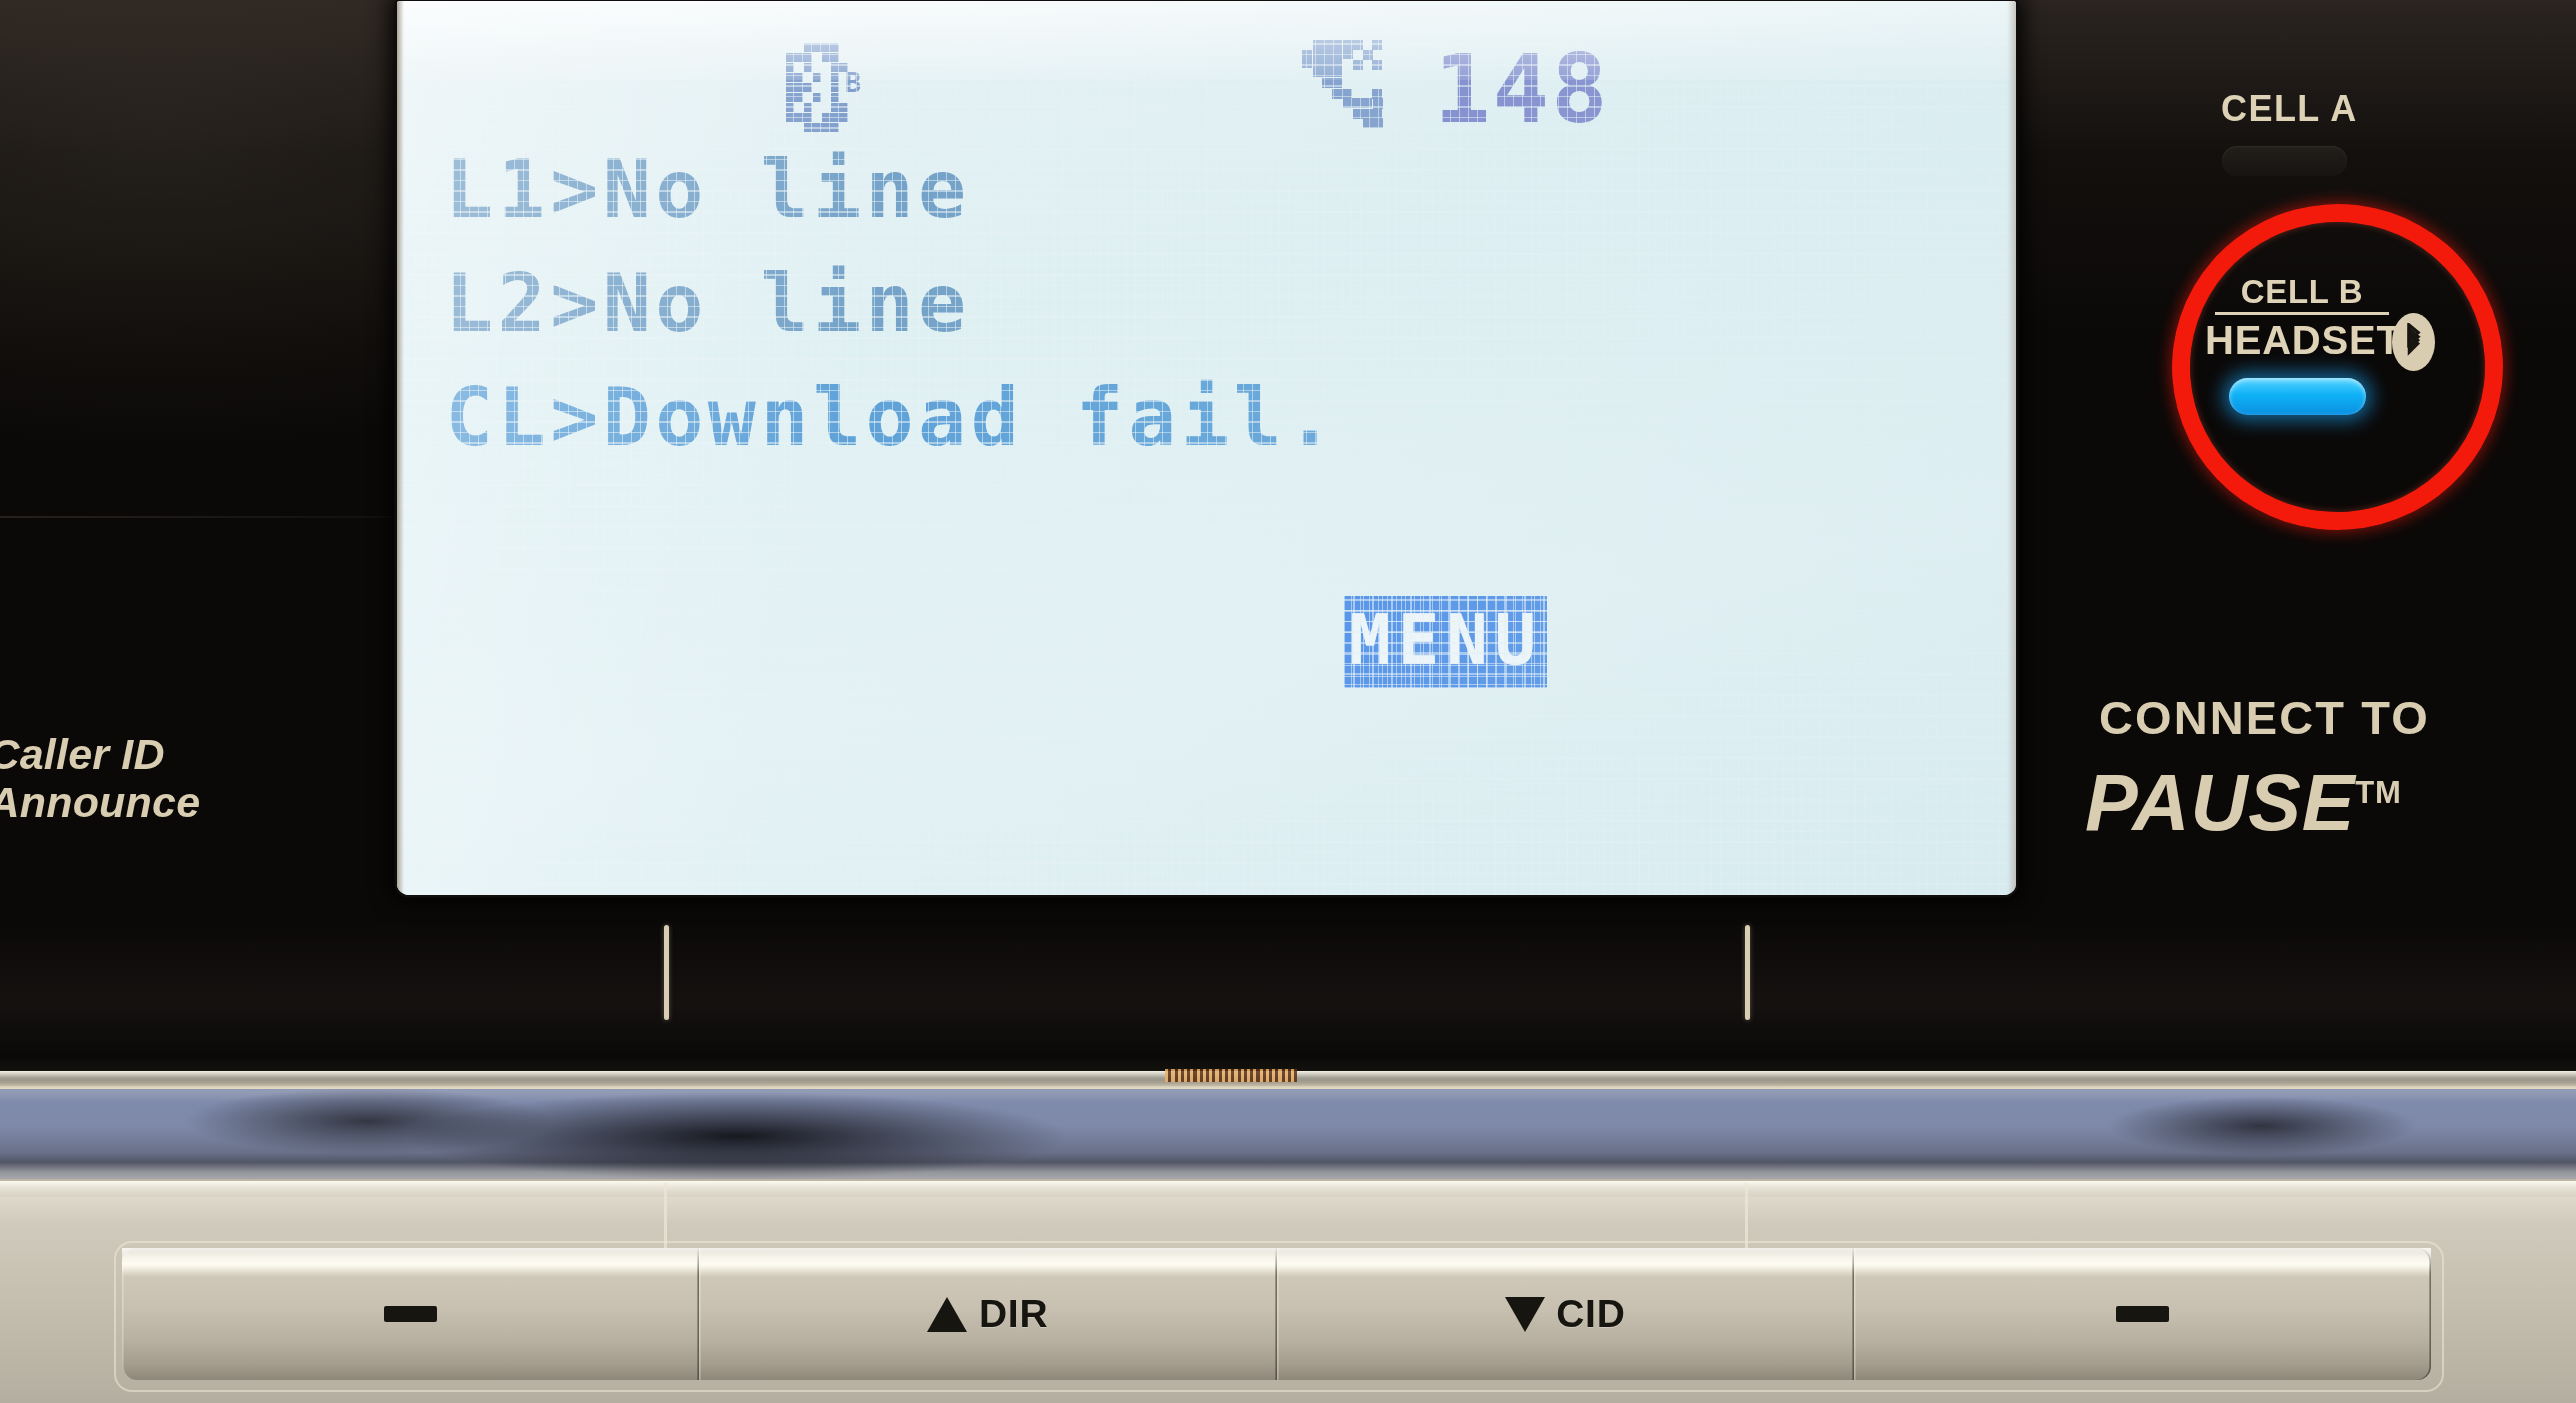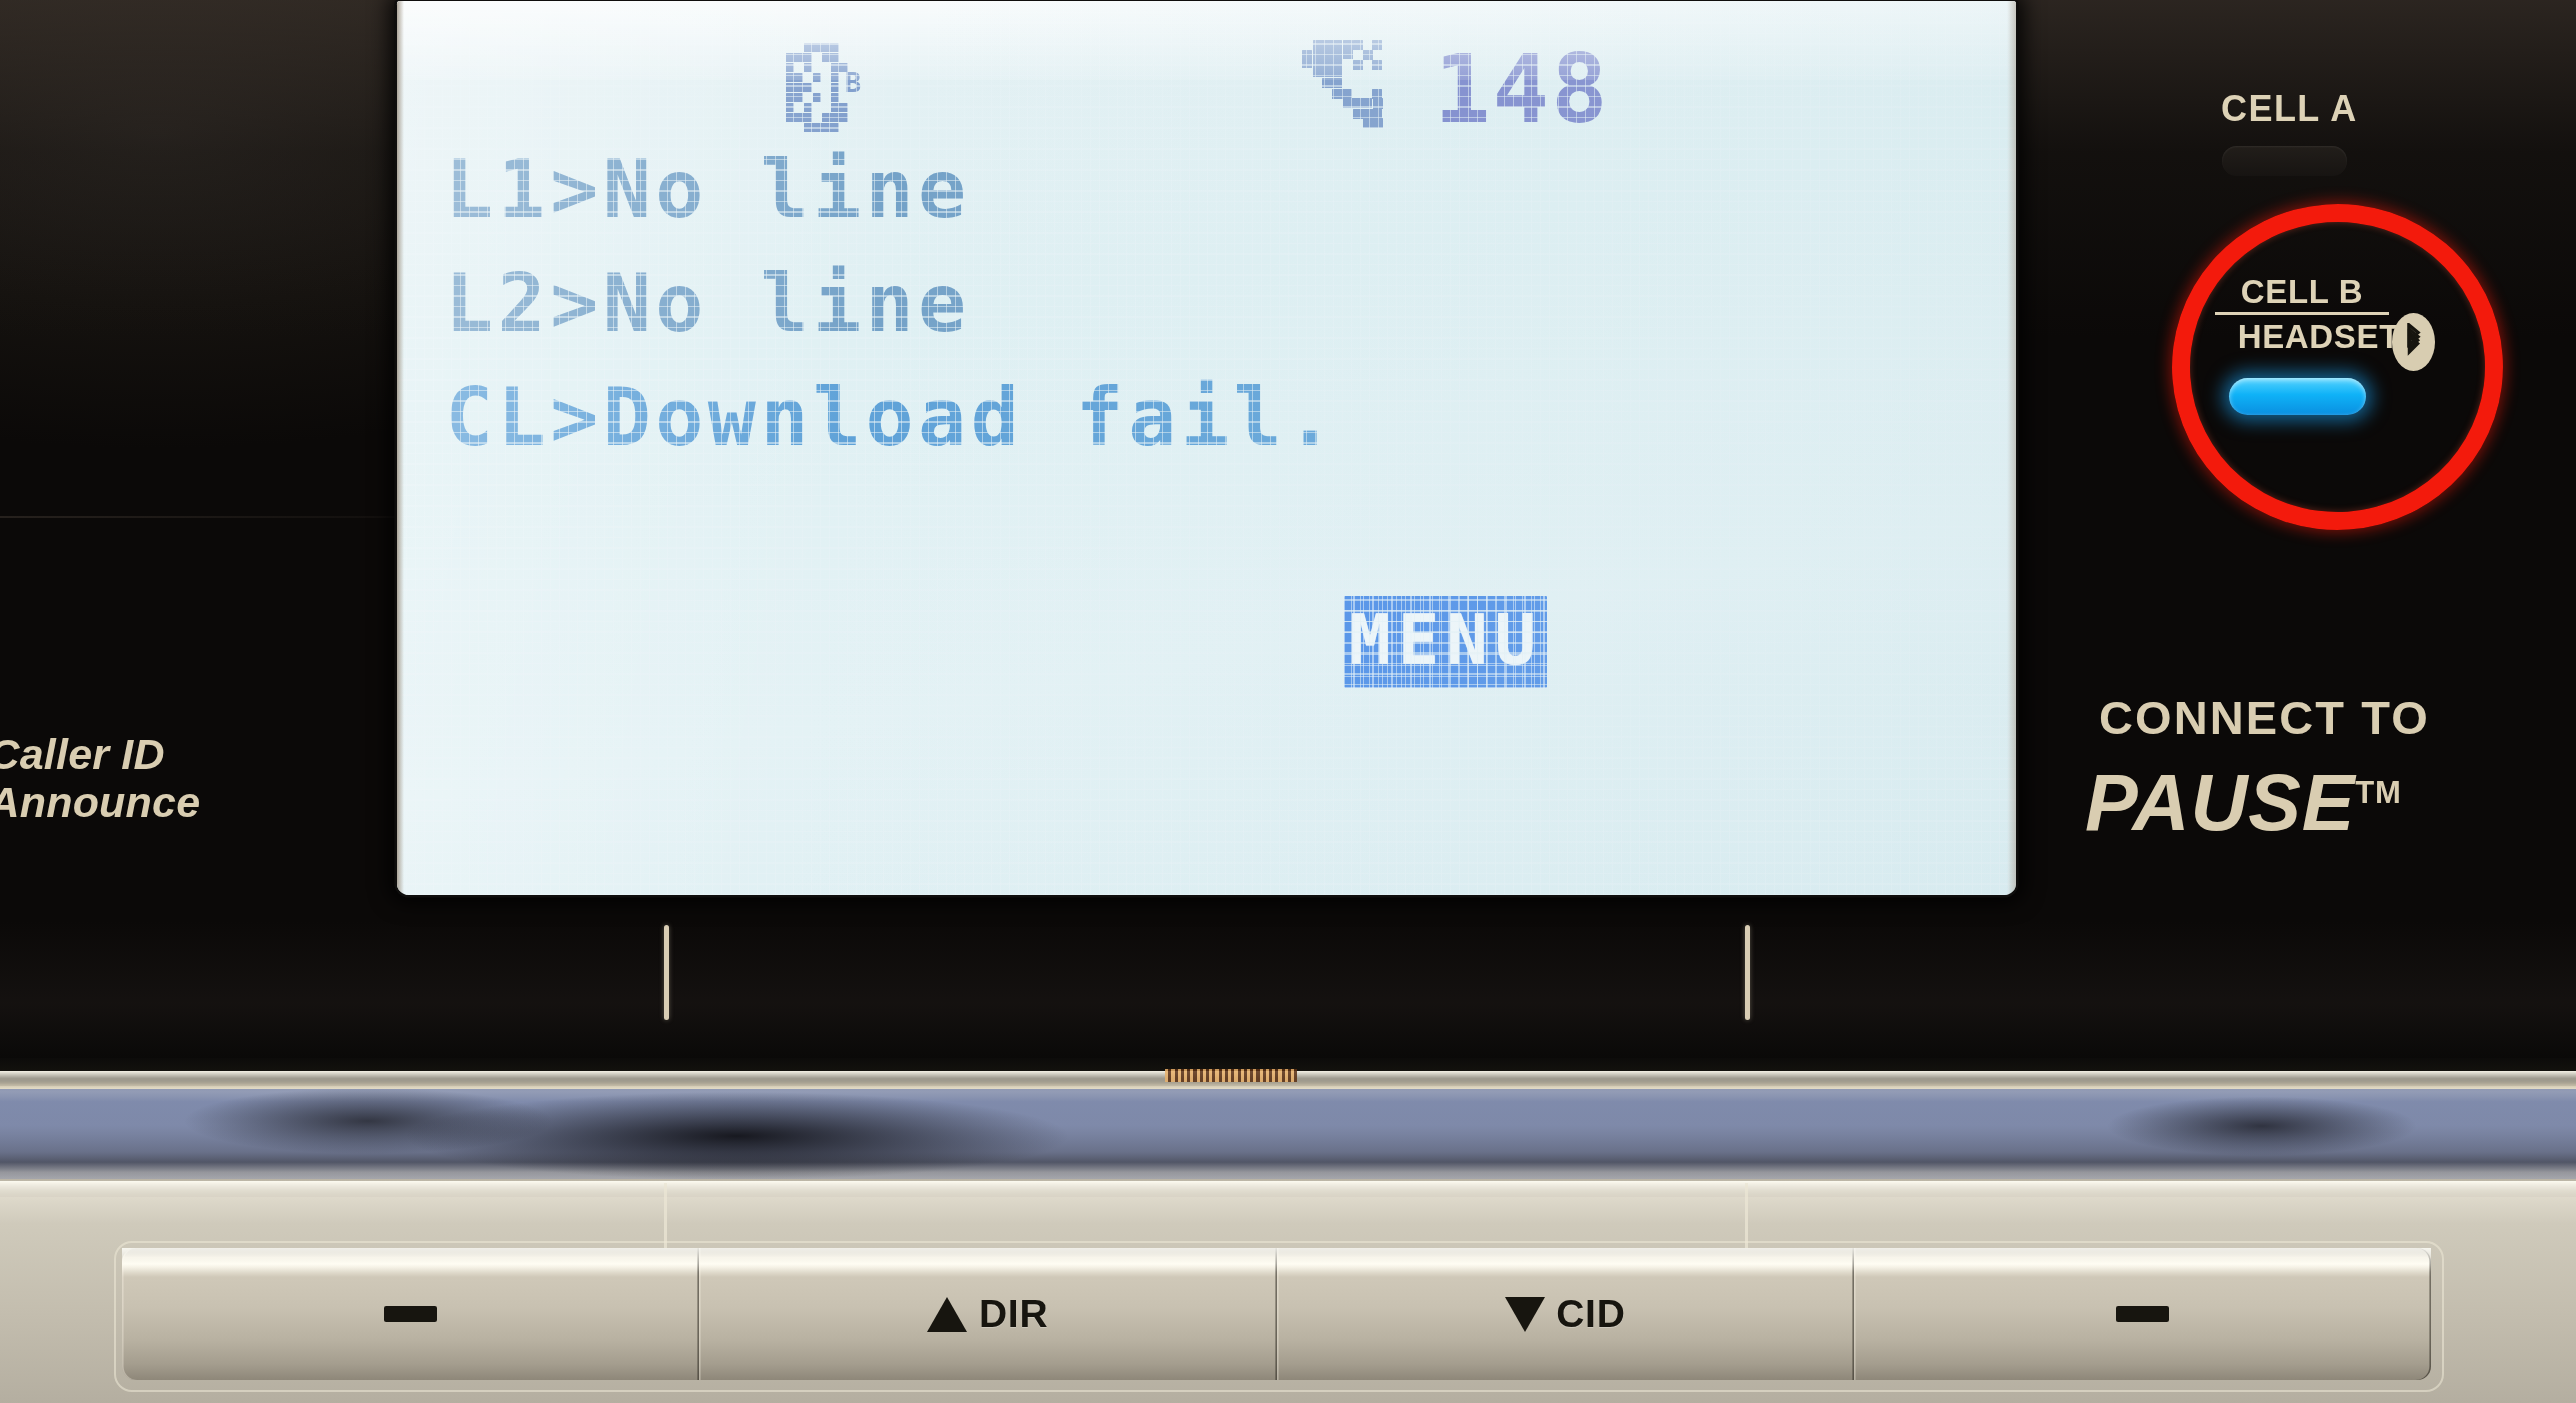--- a/index.html
+++ b/index.html
@@ -131,22 +131,22 @@
     border:18px solid #f31a0c;border-radius:50%;
     box-shadow:0 0 13.7px 3.2px rgba(243,26,12,.45),inset 0 0 7.4px rgba(255,90,60,.35);
     transform:rotate(-4deg);
   }
   .cellb-line1{
     position:absolute;left:43px;top:69px;width:174px;text-align:center;
     font-size:33px;font-weight:700;color:#ded3b7;letter-spacing:.02em;
   }
   .cellb-rule{position:absolute;left:43px;top:108px;width:174px;height:3.2px;background:#ded3b7;}
   .cellb-line2{
-    position:absolute;left:33px;top:114px;width:195px;text-align:right;
-    font-size:33px;font-weight:700;color:#ded3b7;letter-spacing:.02em;
+    position:absolute;left:33px;top:114px;width:195px;text-align:left;
+    font-size:40px;font-weight:700;color:#ded3b7;letter-spacing:.02em;
   }
   .bt-badge{
     position:absolute;left:220px;top:109px;width:43px;height:58px;border-radius:50%;
     background:#d8cdb1;
   }
   .bt-badge svg{position:absolute;left:10px;top:9.5px;}
   .cellb-led{
     position:absolute;left:57px;top:174px;width:137px;height:37px;border-radius:18.4px;
     background:linear-gradient(180deg,#58d4ff 0%,#0fb2f7 45%,#0a8fe0 100%);
     box-shadow:0 0 18px 6.3px rgba(25,170,255,.55),inset 0 2.1px 5.3px rgba(255,255,255,.55);

